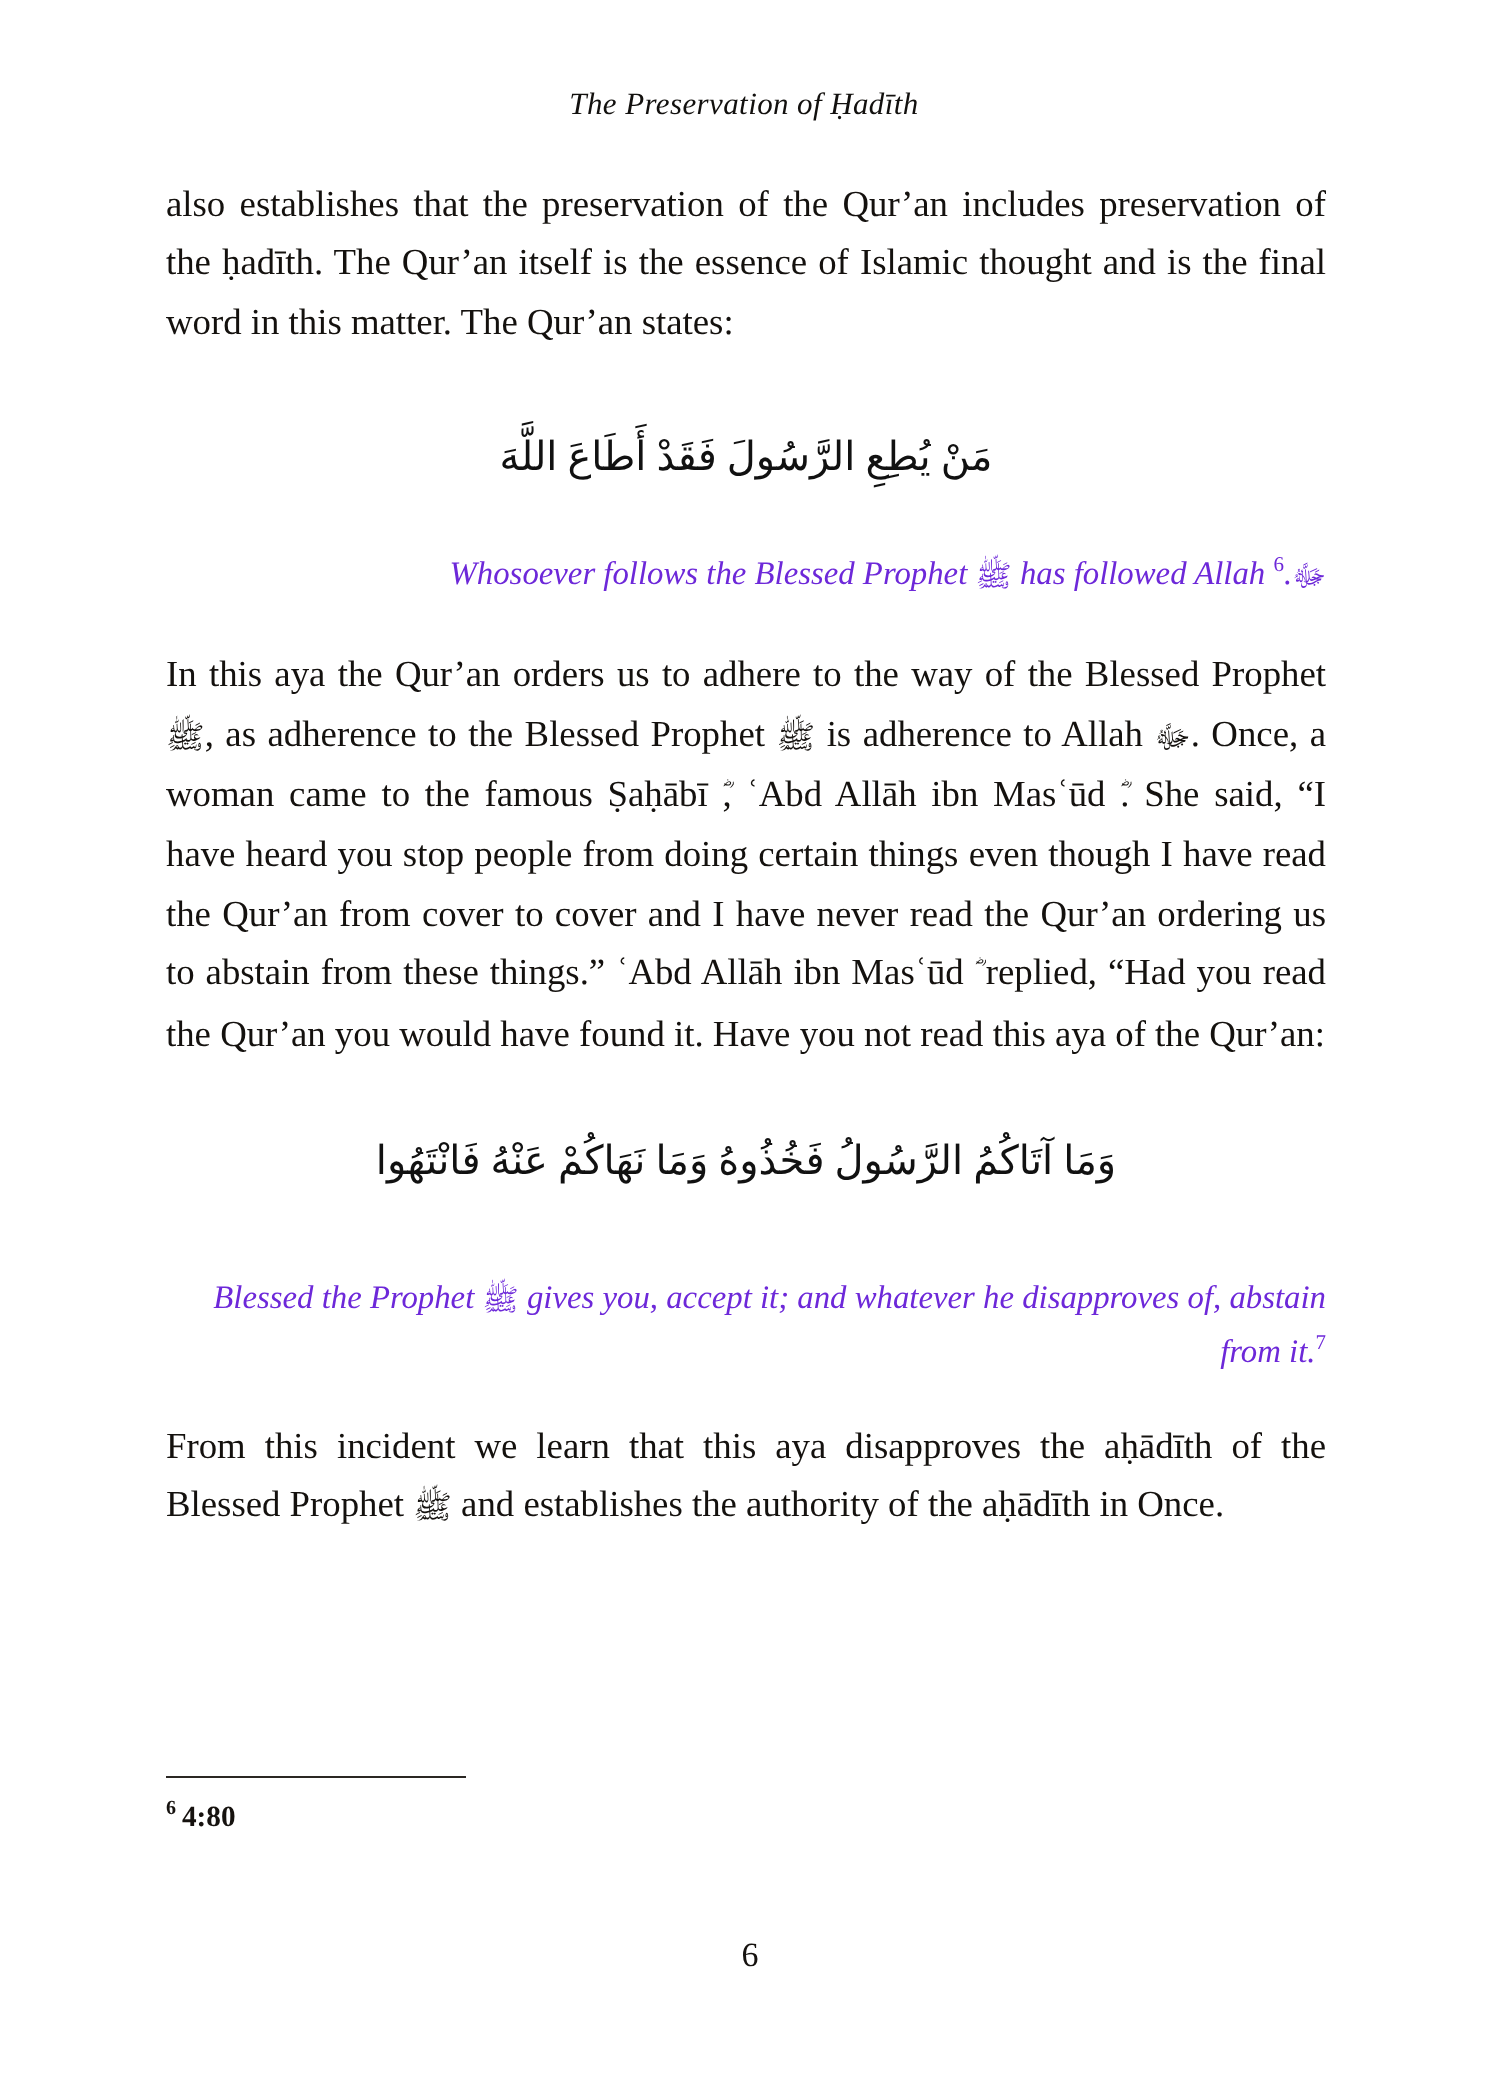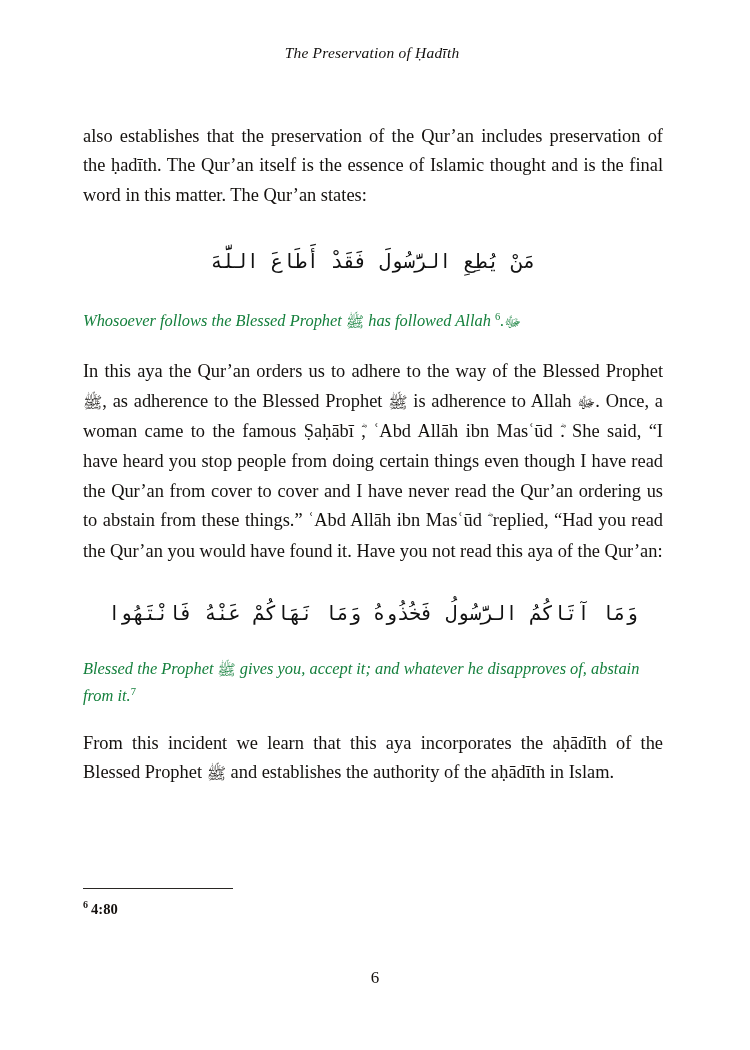--- a/index.html
+++ b/index.html
@@ -29,21 +29,21 @@
     font-style: italic;
     font-size: 15.5px;
     letter-spacing: 0.2px;
     color: #12100e;
   }
 
   
   .text-column {
     position: absolute;
     left: 83px;
-    top: 122px;
+    top: 88px;
     width: 580px;
   }
 
   p.body-par {
     margin: 0;
     text-align: justify;
     text-justify: inter-word;
     font-size: 18.4px;
     line-height: 29.4px;
     color: #14110e;
@@ -54,37 +54,37 @@
     text-align-last: left;
   }
 
   .par-gap-1 { height: 22px; }
   .par-gap-2 { height: 20px; }
 
   
   .arabic-block {
     text-align: center;
     direction: rtl;
-    font-family: Liberation Mono, monospace;
+    font-family: Liberation Serif, serif;
     font-size: 20px;
     line-height: 1.9;
     color: #111;
     margin: 0;
   }
   .arabic-1 { margin-top: 34px; margin-bottom: 26px; }
-  .arabic-2 { margin-top: 30px; margin-bottom: 22px; }
+  .arabic-2 { margin-top: 30px; margin-bottom: 36px; }
 
   
   .translation {
     margin: 0;
-    text-align: left;
+    text-align: right;
     font-style: italic;
     font-size: 16.4px;
     line-height: 26px;
-    color: #15803d;
+    color: #6d28d9;
   }
   .translation.t1 { margin-bottom: 0; }
 
   .honorific {
     font-family: "DejaVu Sans", "Liberation Sans", sans-serif;
     font-style: normal;
     font-size: 15px;
     vertical-align: -1px;
   }
   p.body-par .honorific { font-size: 16px; }
@@ -159,21 +159,21 @@
 
     <div class="arabic-block arabic-2">وَمَا آتَاكُمُ الرَّسُولُ فَخُذُوهُ وَمَا نَهَاكُمْ عَنْهُ فَانْتَهُوا</div>
 
     <p class="translation">
       <span>Blessed the Prophet </span><span class="honorific">ﷺ</span><span> gives you, accept it; and whatever he disapproves of, abstain from it.</span><sup class="fn-ref">7</sup>
     </p>
 
     <div class="par-gap-2"></div>
 
     <p class="body-par last-line-left">
-      <span>From this incident we learn that this aya incorporates the aḥādīth of the Blessed Prophet </span><span class="honorific">ﷺ</span><span> and establishes the authority of the aḥādīth in Islam.</span>
+      <span>From this incident we learn that this aya disapproves the aḥādīth of the Blessed Prophet </span><span class="honorific">ﷺ</span><span> and establishes the authority of the aḥādīth in Once.</span>
     </p>
 
   </div>
 
   <div class="footnote-area">
     <div class="footnote-rule"></div>
     <p class="footnote-item">
       <sup>6</sup><span>4:80</span>
     </p>
   </div>

